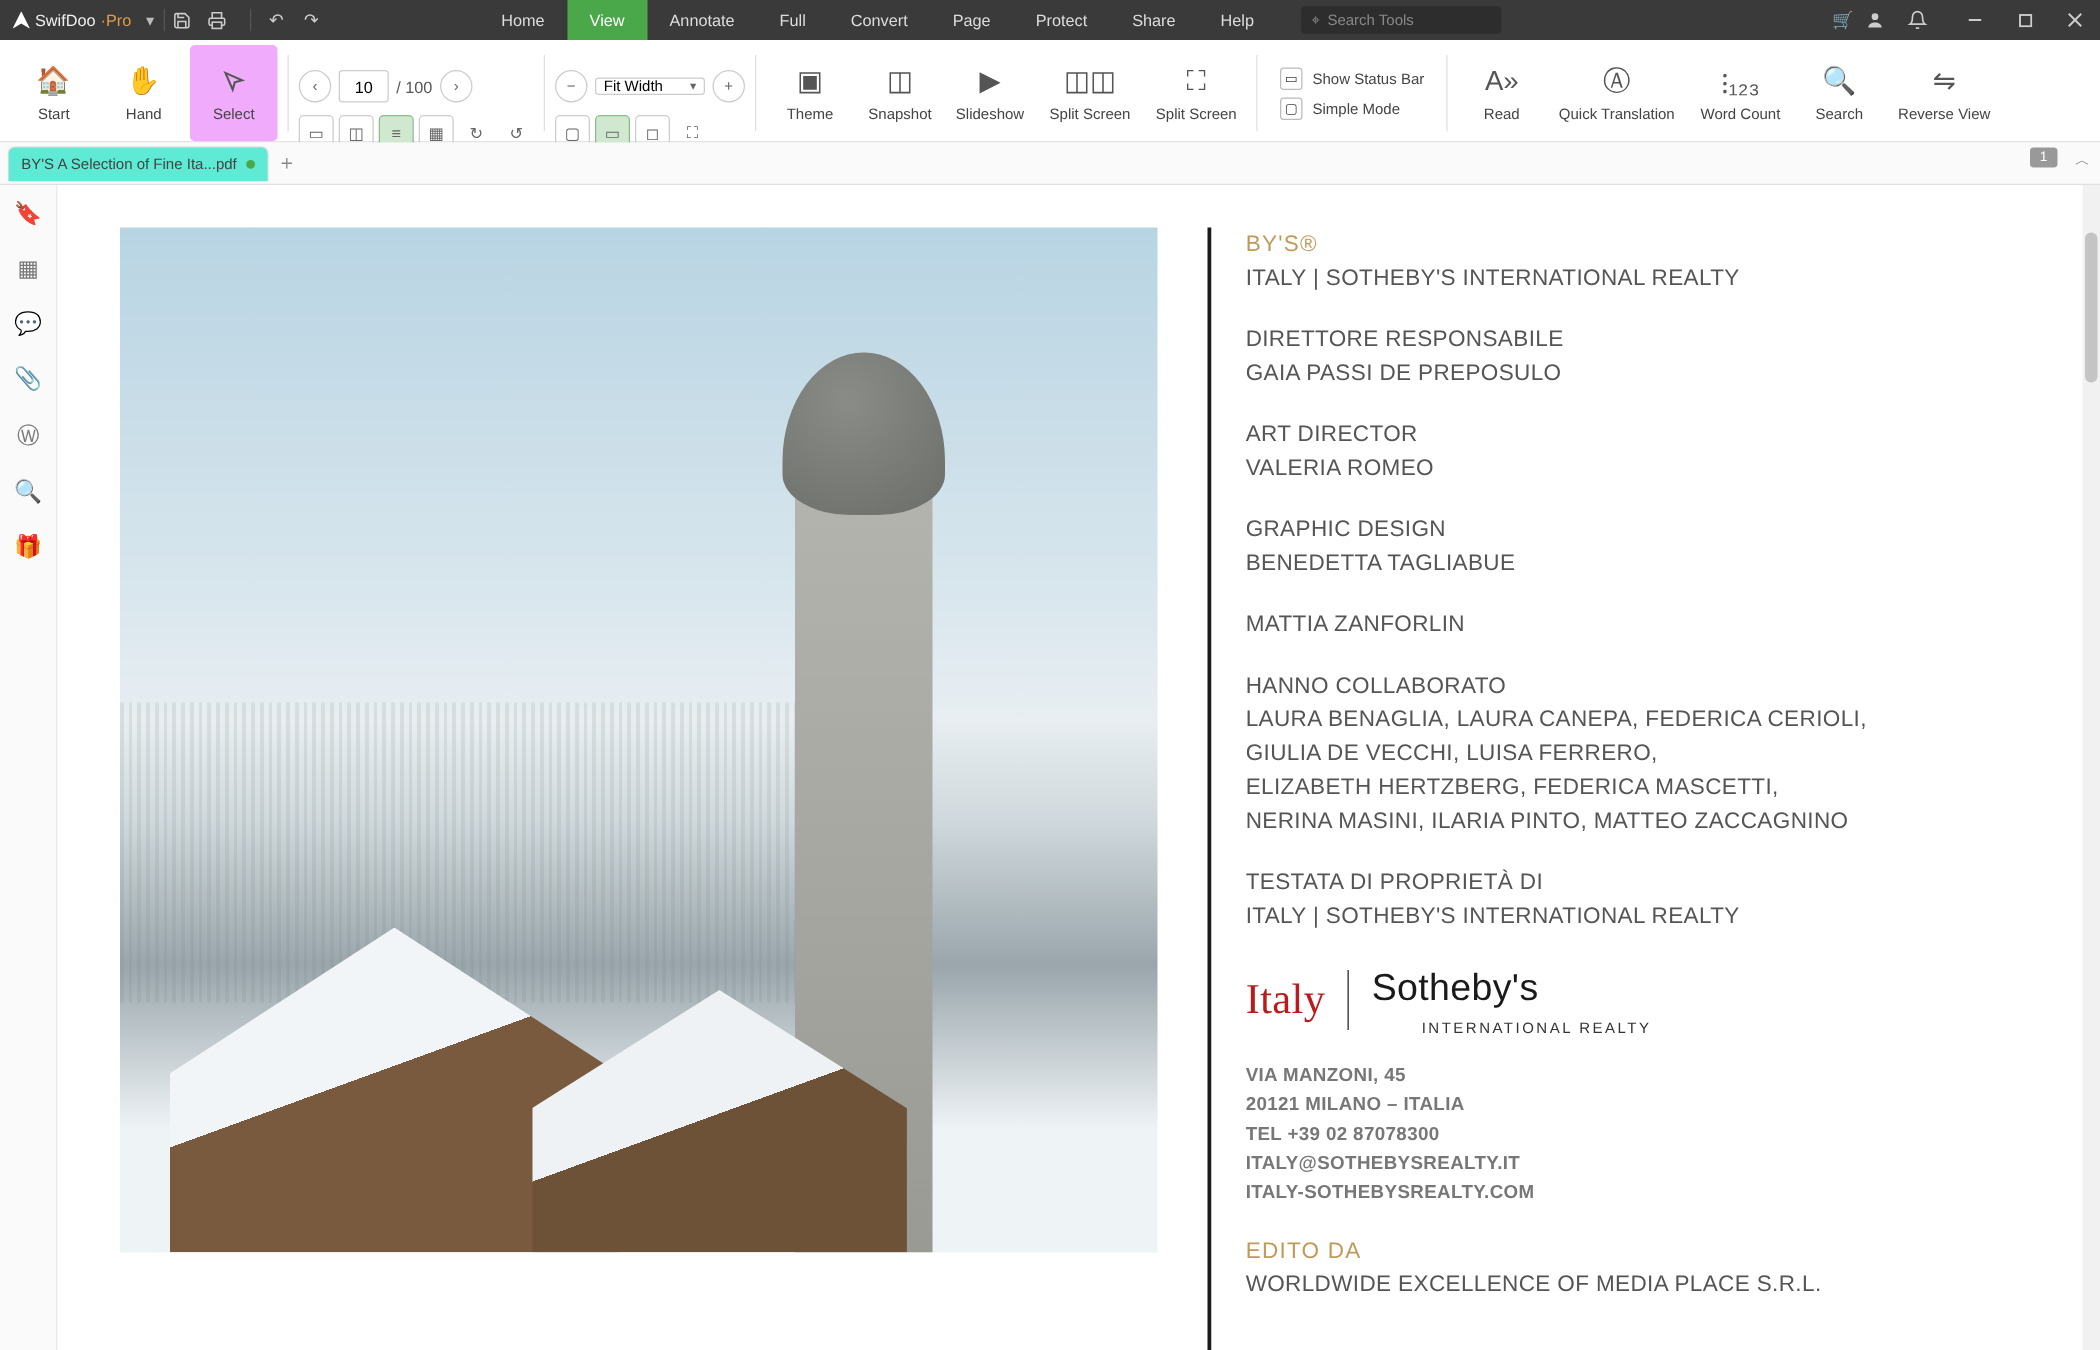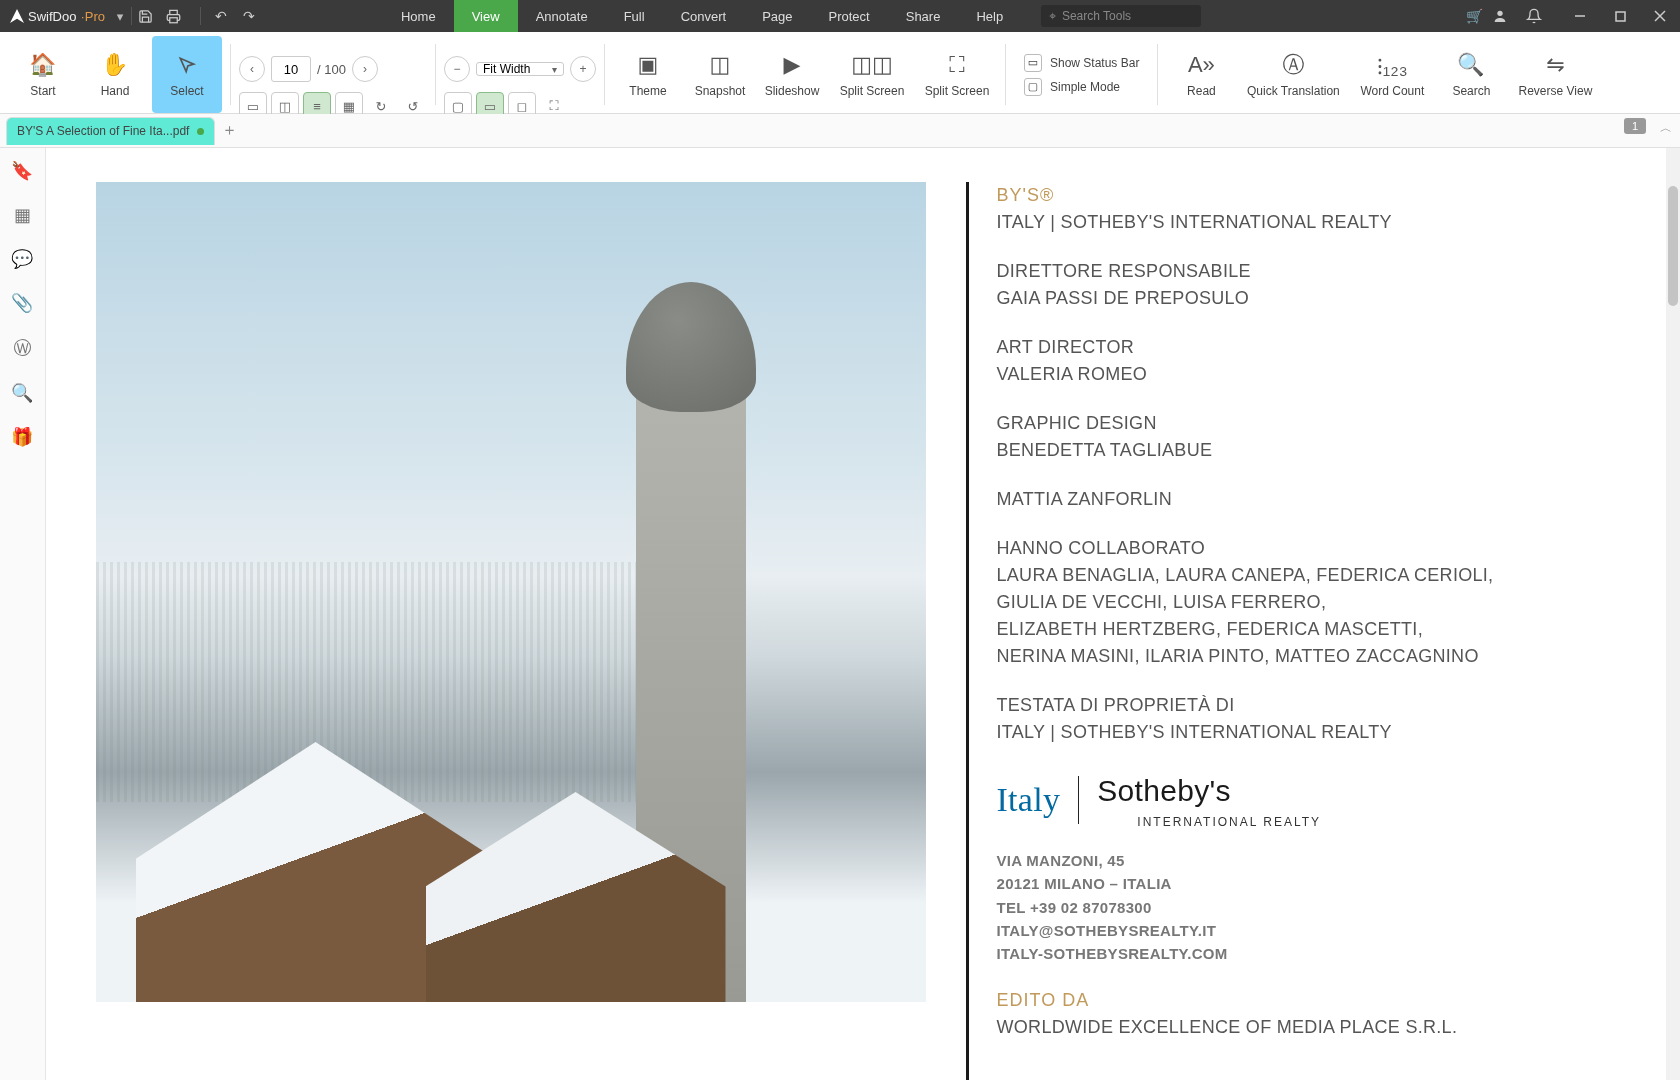--- a/index.html
+++ b/index.html
@@ -17,21 +17,21 @@
 .titlebar .menu.active { background: #4aa84a; color: #fff; }
 .titlebar .search-tools { margin-left: 20px; background: #2d2d2d; height: 22px; border-radius: 3px; display: flex; align-items: center; padding: 0 8px; gap: 6px; color: #888; font-size: 12px; width: 160px; }
 .titlebar .spacer { flex: 1; }
 .titlebar .right-icons { display: flex; align-items: center; }
 .titlebar .ri { width: 34px; text-align: center; cursor: pointer; font-size: 14px; color: #ccc; }
 .titlebar .ri.cart { color: #e09a4a; }
 .titlebar .win-controls { display: flex; }
 .titlebar .wc { width: 40px; height: 32px; display: flex; align-items: center; justify-content: center; cursor: pointer; }
 .ribbon { height: 82px; background: #fff; border-bottom: 1px solid #ddd; display: flex; align-items: stretch; padding: 4px 8px 0 8px; gap: 2px; }
 .ribbon .big-btn { display: flex; flex-direction: column; align-items: center; justify-content: center; width: 70px; font-size: 12px; color: #444; cursor: pointer; border-radius: 4px; gap: 6px; }
-.ribbon .big-btn.selected { background: #7dd3fc; }
+.ribbon .big-btn.selected { background: #f0abfc; }
 .ribbon .big-btn .ic { font-size: 22px; color: #555; height: 26px; display: flex; align-items: center; }
 .ribbon .vsep { width: 1px; background: #e0e0e0; margin: 8px 6px; }
 .ribbon .page-nav { display: flex; align-items: center; gap: 6px; align-self: flex-start; margin-top: 10px; }
 .ribbon .circ { width: 26px; height: 26px; border: 1px solid #ccc; border-radius: 50%; display: flex; align-items: center; justify-content: center; font-size: 12px; color: #666; cursor: pointer; }
 .ribbon .page-input { width: 40px; height: 26px; border: 1px solid #ccc; border-radius: 3px; text-align: center; font-size: 13px; }
 .ribbon .page-total { font-size: 13px; color: #555; }
 .ribbon .nav-zoom-block { display: flex; flex-direction: column; gap: 10px; padding-top: 10px; }
 .ribbon .row-icons { display: flex; gap: 4px; }
 .ribbon .sq { width: 28px; height: 28px; border: 1px solid #ccc; border-radius: 4px; display: flex; align-items: center; justify-content: center; font-size: 13px; color: #666; cursor: pointer; }
 .ribbon .sq.active { background: #cfe8cf; border-color: #8bbd8b; }
@@ -56,21 +56,21 @@
 .photo .tower { position: absolute; left: 540px; top: 180px; width: 110px; height: 640px; background: linear-gradient(#b5b5b0, #9a9a94); }
 .photo .dome { position: absolute; left: 530px; top: 100px; width: 130px; height: 130px; background: radial-gradient(circle at 40% 30%, #8a8c88, #6b6d69); border-radius: 60% 60% 50% 50% / 80% 80% 30% 30%; }
 .photo .roof1 { position: absolute; left: 40px; bottom: 0; width: 360px; height: 260px; background: linear-gradient(160deg, #f2f5f7 45%, #7a5a3e 45%); clip-path: polygon(0 100%, 0 45%, 50% 0, 100% 45%, 100% 100%); }
 .photo .roof2 { position: absolute; left: 330px; bottom: 0; width: 300px; height: 210px; background: linear-gradient(160deg, #eef2f4 48%, #6e5238 48%); clip-path: polygon(0 100%, 0 45%, 50% 0, 100% 45%, 100% 100%); }
 .photo .trees { position: absolute; left: 0; top: 380px; width: 560px; height: 240px; background: repeating-linear-gradient(90deg, rgba(120,130,120,0.25) 0 3px, transparent 3px 7px); opacity: 0.6; }
 .credits { border-left: 3px solid #1a1a1a; padding-left: 28px; font-size: 18px; color: #555; line-height: 1.5; letter-spacing: 0.3px; }
 .credits .accent { color: #c19a5b; font-weight: 500; letter-spacing: 1px; }
 .credits .block { margin-bottom: 22px; }
 .credits .small { font-size: 15px; color: #777; line-height: 1.55; font-weight: bold; }
 .sotheby-logo { display: flex; align-items: center; gap: 18px; margin: 14px 0 18px 0; }
-.sotheby-logo .italy { font-family: Georgia, serif; font-size: 34px; color: #0369a1; }
+.sotheby-logo .italy { font-family: Georgia, serif; font-size: 34px; color: #b91c1c; }
 .sotheby-logo .divider { width: 1px; height: 48px; background: #222; }
 .sotheby-logo .soth { font-family: Georgia, serif; }
 .sotheby-logo .soth .main { font-size: 30px; color: #1a1a1a; }
 .sotheby-logo .soth .sub { font-size: 12px; letter-spacing: 2px; color: #333; margin-left: 40px; }
 .vscroll { position: absolute; right: 0; top: 0; width: 14px; height: 100%; background: #f1f1f1; }
 .vscroll .thumb { position: absolute; top: 38px; width: 10px; left: 2px; height: 120px; background: #c4c4c4; border-radius: 5px; }
 svg { display: block; }
 </style>
 </head>
 <body>

